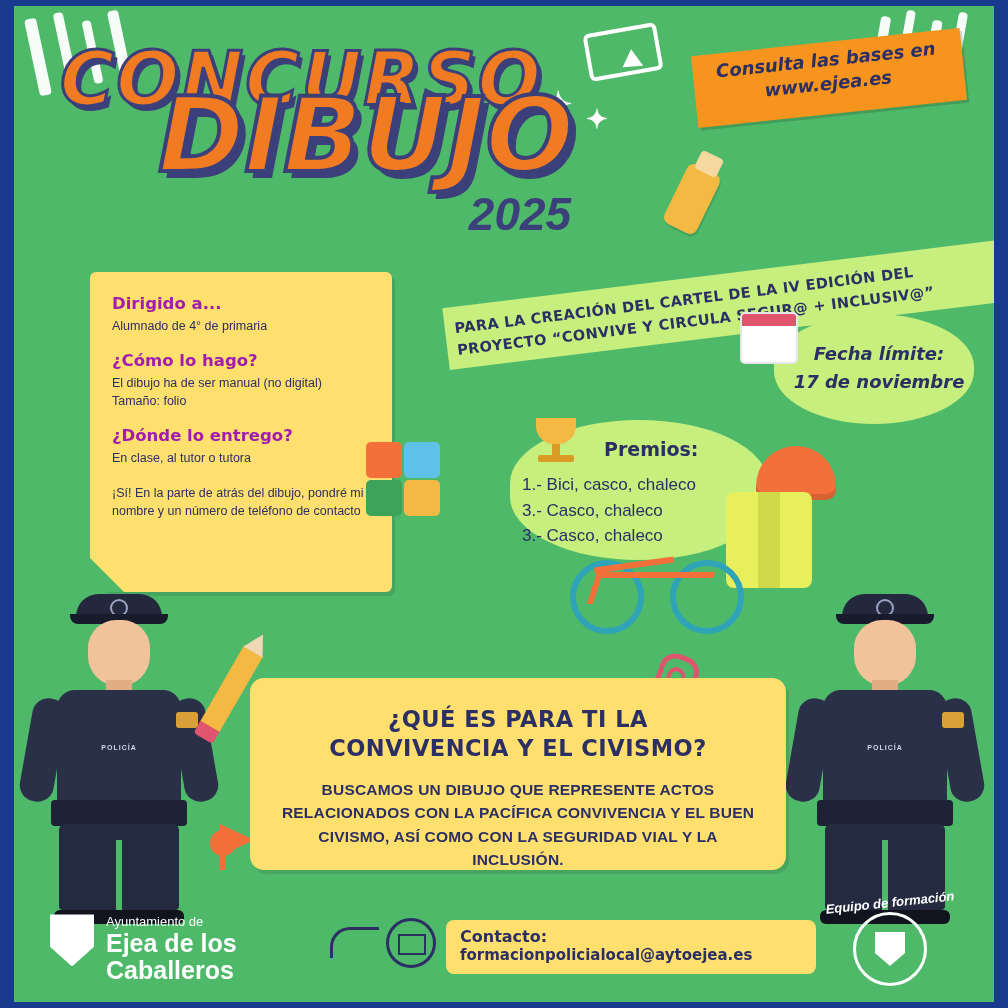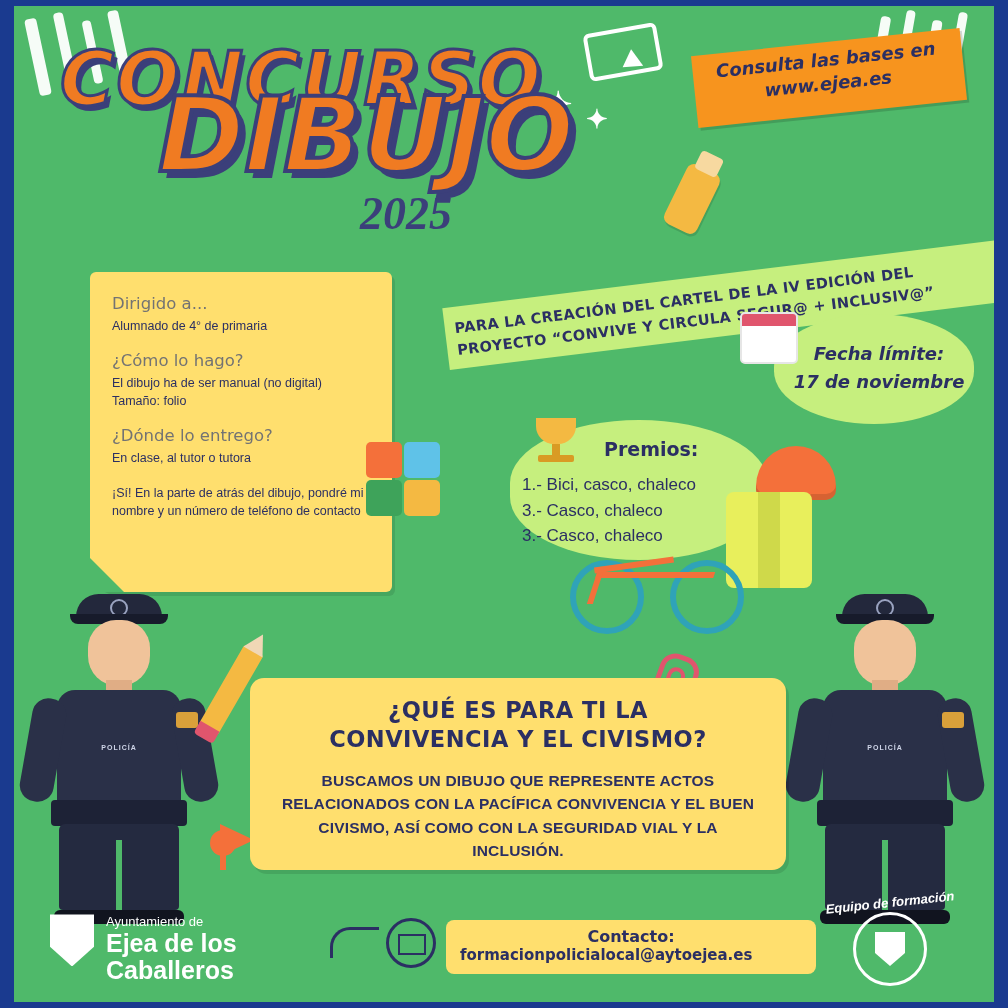--- a/index.html
+++ b/index.html
@@ -44,24 +44,24 @@
   }
   .t-dibujo{
     font-family:"DejaVu Sans", sans-serif;
     font-weight:bold;font-style:italic;
     font-size:104px;color:#f07b22;
     -webkit-text-stroke:4px #3b3f7a;
     text-shadow:6px 7px 0 #3b3f7a;
     margin-left:98px;margin-top:-28px;line-height:.95;
   }
   .t-year{
-    font-family:Liberation Serif, serif;
+    font-family:Liberation Sans, sans-serif;
     font-weight:bold;font-style:italic;
     font-size:46px;color:#3b3f7a;
-    margin-left:300px;margin-top:2px;
+    margin-left:300px;margin-top:2px;text-align:center;
   }
 
   
   .bases{
     position:absolute;right:30px;top:36px;width:270px;height:72px;
     background:#f7941e;transform:rotate(-6deg);
     box-shadow:2px 3px 0 rgba(0,0,0,.15);
   }
   .bases-txt{
     position:absolute;right:38px;top:42px;width:258px;
@@ -83,22 +83,22 @@
   }
 
   
   .card-yellow{
     position:absolute;left:76px;top:266px;width:302px;height:320px;
     background:#ffdf6e;border-radius:6px 6px 6px 26px;
     box-shadow:3px 4px 0 rgba(0,0,0,.10);
     padding:22px 20px 0 22px;box-sizing:border-box;
   }
   .card-yellow .q{
-    font-family:"DejaVu Sans", sans-serif;font-weight:normal;
-    color:#737373;font-size:16.5px;margin:0 0 4px 0;
+    font-family:"DejaVu Sans", sans-serif;font-weight:bold;
+    color:#a21caf;font-size:16.5px;margin:0 0 4px 0;
   }
   .card-yellow .a{
     color:#2b2f63;font-size:12.5px;line-height:1.45;margin:0 0 16px 0;
   }
   .card-fold{
     position:absolute;left:76px;top:552px;width:34px;height:34px;
     background:#4fb96a;clip-path:polygon(0 100%,100% 100%,0 0);
   }
 
   
@@ -128,39 +128,39 @@
   }
 
   
   .card-q{
     position:absolute;left:236px;top:672px;width:536px;height:192px;
     background:#ffdf6e;border-radius:14px;
     box-shadow:3px 4px 0 rgba(0,0,0,.10);
     text-align:center;box-sizing:border-box;padding:18px 26px;
   }
   .card-q h2{
-    margin:0 0 14px 0;
+    margin:9px 0 14px 0;
     font-family:"DejaVu Sans", sans-serif;font-weight:bold;
     color:#2b2f63;font-size:22.5px;line-height:1.3;letter-spacing:.5px;
   }
   .card-q p{
     margin:0;color:#2b2f63;font-size:15.5px;font-weight:bold;
     line-height:1.52;letter-spacing:.2px;
   }
 
   
   .ayto-wrap{position:absolute;left:36px;bottom:18px;display:flex;align-items:flex-start;gap:12px;}
   .ayto-txt small{display:block;color:#ffffff;font-size:13px;line-height:1.2;}
   .ayto-txt .big{color:#ffffff;font-size:25px;font-weight:bold;line-height:1.08;}
 
   .contacto{
     position:absolute;left:432px;bottom:28px;width:370px;height:54px;
     background:#ffdf6e;border-radius:8px;box-sizing:border-box;padding:7px 14px;
   }
-  .contacto .c1{font-family:"DejaVu Sans", sans-serif;font-weight:bold;color:#2b2f63;font-size:16px;text-align:center;}
+  .contacto .c1{font-family:"DejaVu Sans", sans-serif;font-weight:bold;color:#2b2f63;font-size:16px;}
   .contacto .c2{font-family:"DejaVu Sans", sans-serif;font-weight:bold;color:#2b2f63;font-size:15px;}
 
   .equipo{position:absolute;right:34px;bottom:16px;width:140px;text-align:center;}
   .equipo .lbl{
     color:#ffffff;font-size:13px;font-style:italic;font-weight:bold;
     transform:rotate(-6deg);margin-bottom:2px;
   }
 
   
   .shield{

